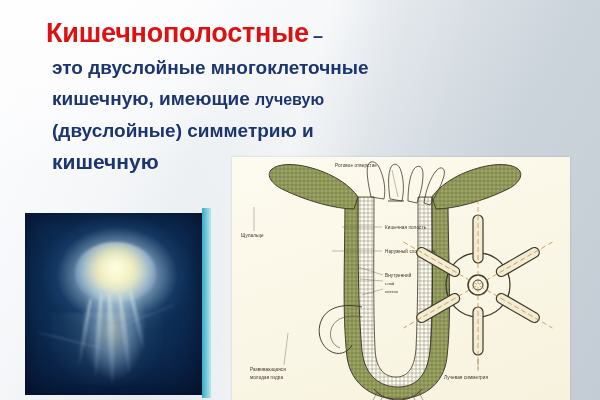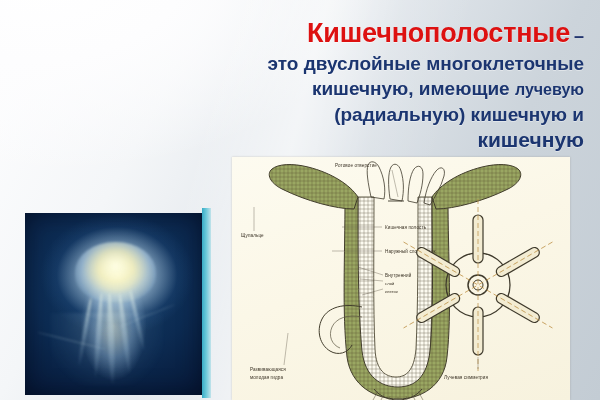--- a/index.html
+++ b/index.html
@@ -35,44 +35,43 @@
         rgba(255,255,255,0.00) 60%);
     pointer-events: none;
   }
 
   
   #textblock {
     position: absolute;
     left: 0;
     top: 0;
     width: 600px;
-    padding: 18px 16px 0 58px;
+    padding: 18px 16px 0 46px;
     box-sizing: border-box;
     z-index: 4;
-    text-align: right;
   }
   .title-line {
     margin: 0 0 2px 0;
     white-space: nowrap;
   }
   .title-main {
     font-size: 27px;
     font-weight: bold;
     color: #dd1111;
     letter-spacing: -0.2px;
     text-shadow: 0 1px 0 rgba(255,255,255,0.55);
   }
   .title-dash {
     font-size: 18px;
     font-weight: bold;
     color: #22356f;
     padding-left: 4px;
   }
   .body-line {
-    margin: 0;
+    margin: 6px;
     color: #1b3570;
     font-weight: bold;
     font-size: 19px;
     line-height: 25px;
     white-space: nowrap;
     text-shadow: 0 1px 0 rgba(255,255,255,0.4);
   }
   .body-line.big { font-size: 21px; }
   .em-big { font-size: 16px; }
 
@@ -174,21 +173,21 @@
 <div id="slide">
 
   <div id="sheen"></div>
 
   <div id="textblock">
     <p class="title-line">
       <span class="title-main">Кишечнополостные</span><span class="title-dash">–</span>
     </p>
     <p class="body-line">это двуслойные многоклеточные</p>
     <p class="body-line"><span>кишечную, имеющие </span><span class="em-big">лучевую</span></p>
-    <p class="body-line">(радиальную) кишечную и</p>
+    <p class="body-line">(двуслойные) симметрию и</p>
     <p class="body-line big">кишечную</p>
   </div>
 
   <div id="diagram">
     <svg viewBox="0 0 338 243" width="338" height="243" xmlns="http://www.w3.org/2000/svg">
       <defs>
         <pattern id="cellsA" width="4" height="4" patternUnits="userSpaceOnUse">
           <rect width="4" height="4" fill="#9aa762"></rect>
           <rect width="4" height="4" fill="none" stroke="#5d5733" stroke-width="0.4"></rect>
         </pattern>

